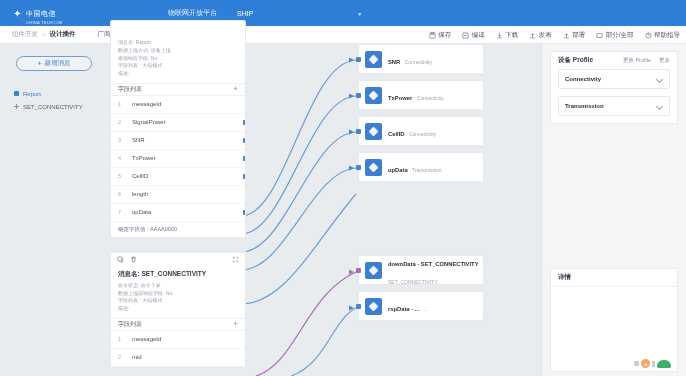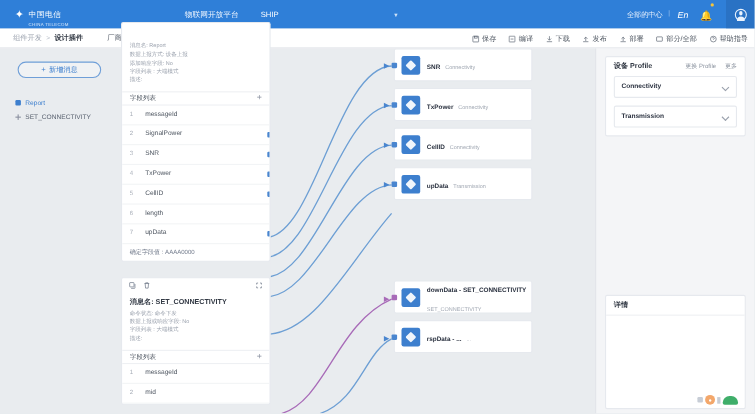--- a/index.html
+++ b/index.html
@@ -219,32 +219,20 @@
       <span>
         <span class="brand-text">中国电信</span>
         <span class="brand-sub">CHINA TELECOM</span>
       </span>
     </div>
     <div class="top-nav">
       <span>物联网开放平台</span>
       <span class="active">SHIP</span>
     </div>
     <span class="top-caret">▾</span>
-    <div class="top-right">
-      <span class="tenant">全部的中心</span>
-      <span class="sep">|</span>
-      <span class="lang">En</span>
-      <span class="bell-wrap">
-        <span class="bell">🔔</span>
-        <span class="bell-dot"></span>
-      </span>
-      <span class="avatar-box">
-        <span class="avatar-glyph"></span>
-      </span>
-    </div>
   </div>
 
   <div class="toolbar">
     <div class="crumbs">
       <span class="c">组件开发</span>
       <span class="arrow">&gt;</span>
       <span class="c cur">设计插件</span>
     </div>
     <div class="meta">
       <span>厂商ID: xue6</span>

